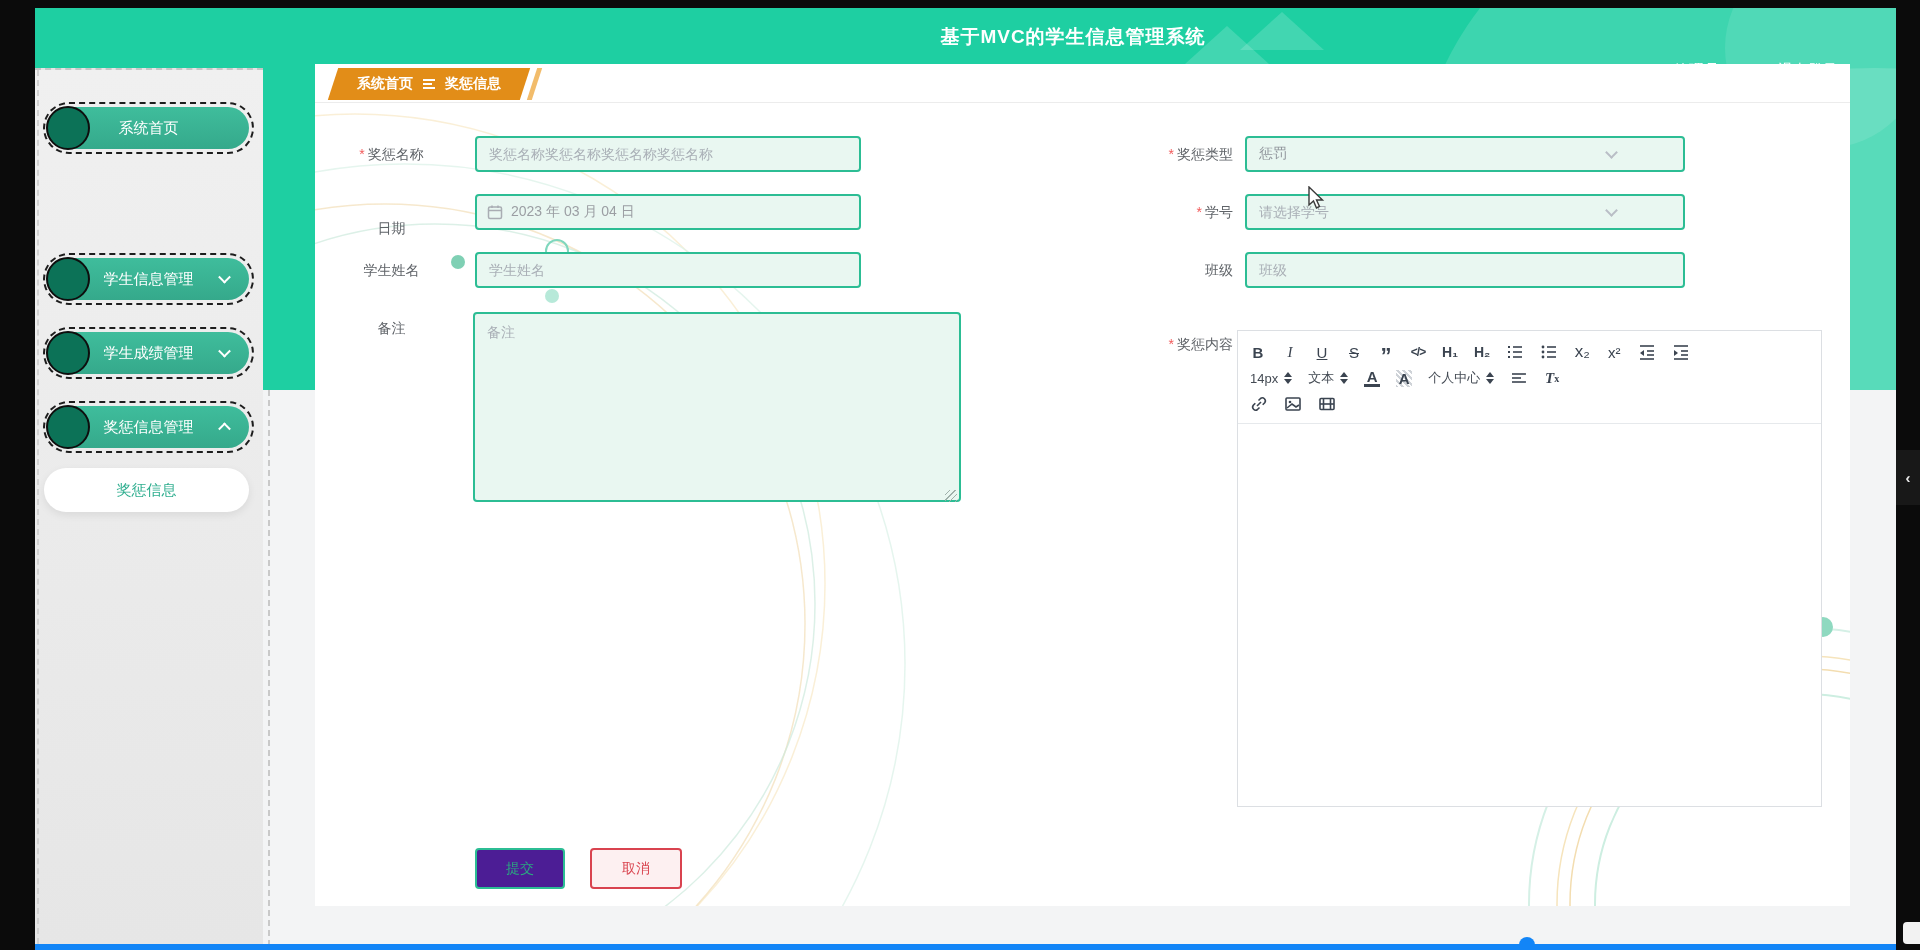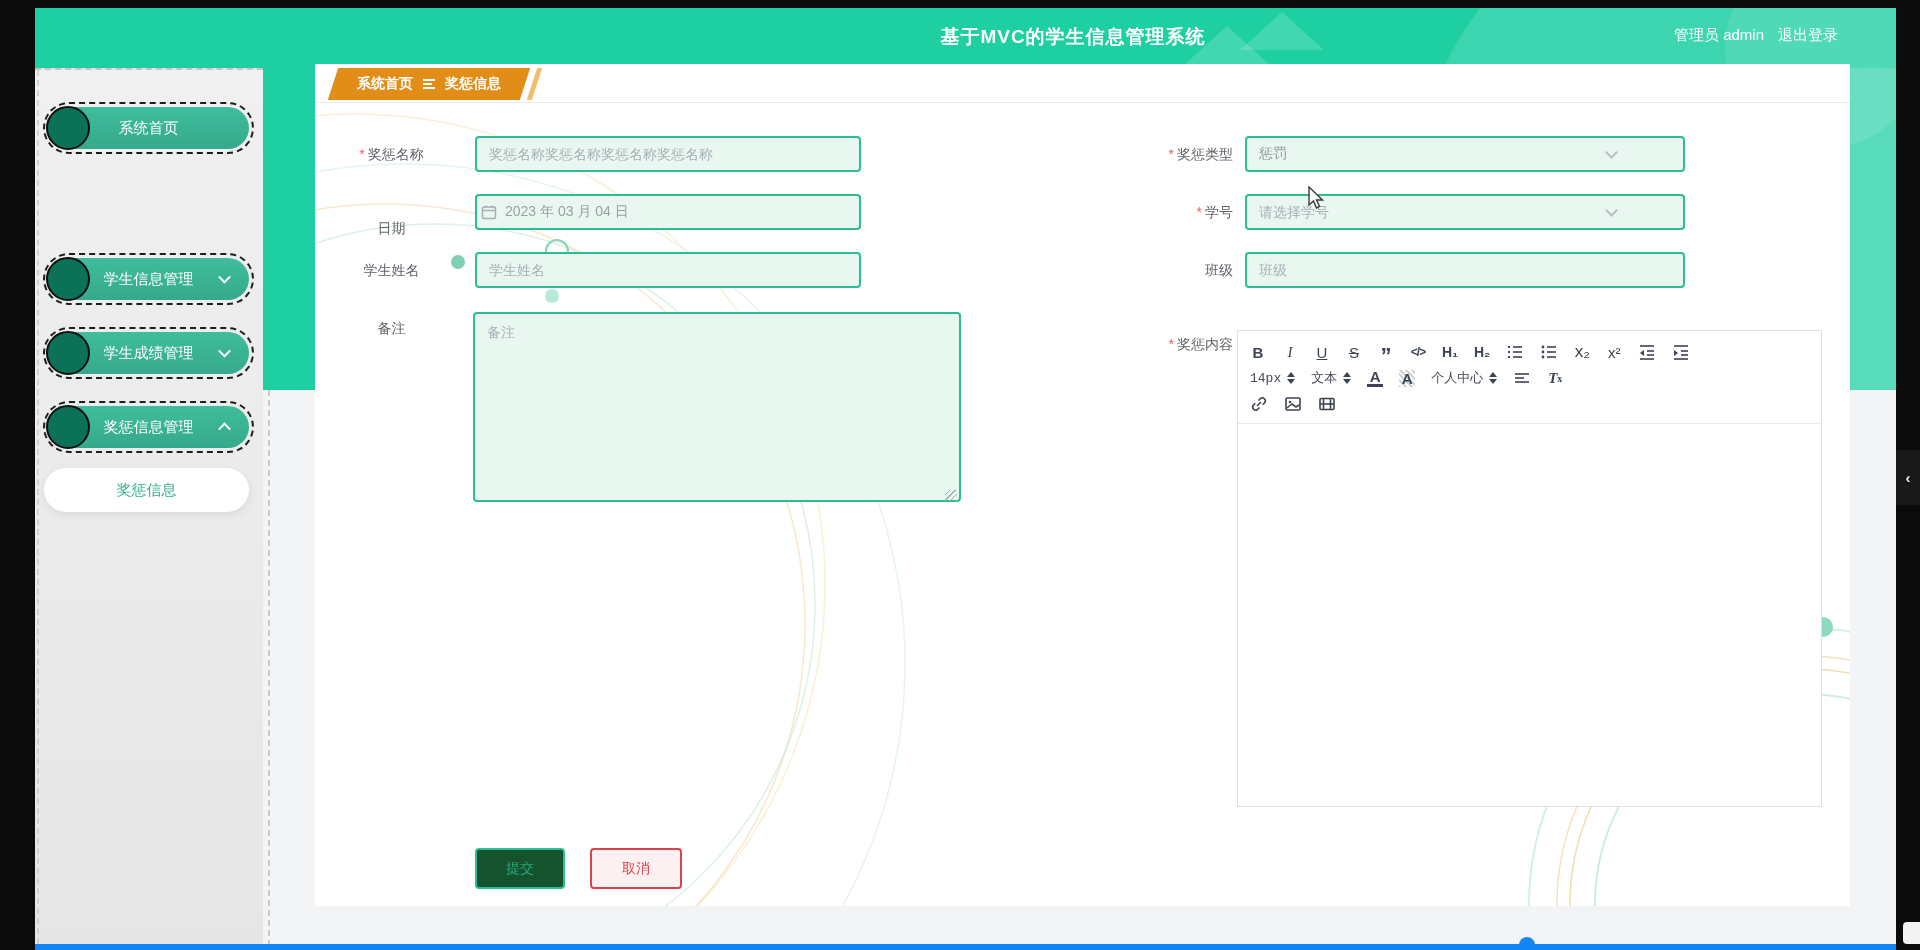--- a/index.html
+++ b/index.html
@@ -17,21 +17,21 @@
   .band .c2 { width:980px; height:980px; left:1350px; top:60px; }
   .band .c3 { width:200px; height:200px; left:1690px; top:-60px; background:rgba(255,255,255,0.10);}
   .band .tri { position:absolute; width:0; height:0; border-left:42px solid transparent;
           border-right:42px solid transparent; border-bottom:38px solid rgba(255,255,255,0.16); }
   .t1 { left:1150px; top:18px; } .t2 { left:1205px; top:4px; border-bottom-color:rgba(255,255,255,0.22); }
 
   .hdr-title { position:absolute; left:1038px; top:16px; transform:translateX(-50%);
           color:#fff; font-size:19px; font-weight:bold; letter-spacing:1px; white-space:nowrap; z-index:5;}
   .hdr-user { position:absolute; right:58px; top:18px; color:#fff; font-size:15px;
           display:flex; gap:14px; z-index:5; }
-  .hdr-user span { white-space:nowrap; }
+  .hdr-user span { white-space:nowrap;margin-top:35px; }
 
   
   .sidebar { position:absolute; left:0; top:60px; width:228px; height:876px;
           background:linear-gradient(#f0f0f0,#e6e6e6); border-top:2px dashed #c6c6c6; z-index:3;}
   .sidebar::before { content:""; position:absolute; left:2px; top:0; bottom:0;
           border-left:2px dashed #d2d2d2; }
   .side-dash { position:absolute; left:233px; top:382px; height:556px;
           border-left:2px dashed #c9c9c9; z-index:2; }
   .pill-wrap { position:absolute; left:8px; width:211px; height:52px;
           border:2px dashed #1d1d1d; border-radius:28px; padding:3px; }
@@ -72,21 +72,21 @@
   .lbl .req { color:#f25a5a; margin-right:3px; }
   .lblL { left:0; width:153px;text-align:center; } .lblR { left:768px; width:150px; }
   .inp { position:absolute; height:36px; border:2px solid #2cbd94; border-radius:4px;
          background:#e9f7f1; font-size:14px; color:#8f949b; padding:0 12px; outline:none;
          font-family:"Liberation Sans","DejaVu Sans",sans-serif; }
   .inp::placeholder { color:#a9afb6; opacity:1; }
   .inpL { left:160px; width:386px; } .inpR { left:930px; width:440px; }
   .r1 { top:72px; } .r2 { top:130px; } .r3 { top:188px; }
   .datewrap { position:absolute; left:160px; top:130px; width:386px; height:36px;
          border:2px solid #2cbd94; border-radius:4px; background:#e9f7f1;
-         display:flex; align-items:center; gap:8px; padding:0 4px; }
+         display:flex; align-items:center; gap:8px; padding:0 10px; }
   .datewrap input { flex:1; border:none; background:transparent; font-size:14px;
          color:#9b9ea3; outline:none; font-family:inherit;}
   .sel-arrow { position:absolute; width:9px; height:9px; border-right:2px solid #b9bec6;
          border-bottom:2px solid #b9bec6; transform:rotate(45deg); pointer-events:none; }
   .ta { position:absolute; left:158px; top:248px; width:488px; height:190px;
         border:2px solid #2cbd94; border-radius:4px; background:#e9f7f1;
         font-size:14px; color:#8f949b; padding:10px 12px; resize:none; outline:none;
         font-family:"Liberation Sans","DejaVu Sans",sans-serif;}
   .ta::placeholder { color:#a9afb6; opacity:1; }
   .ta-grip { position:absolute; left:630px; top:426px; width:12px; height:12px;
@@ -97,37 +97,37 @@
         border:1px solid #dcdfe3; background:#fff; }
   .toolbar { padding:8px 12px 6px 12px; border-bottom:1px solid #e6e9ec; color:#3b4450; }
   .trow { display:flex; align-items:center; gap:16px; height:26px; }
   .tbtn { display:inline-flex; align-items:center; justify-content:center;
         font-size:15px; color:#3b4450; cursor:pointer; min-width:16px; }
   .b-bold{font-weight:bold;} .b-italic{font-style:italic; font-family:"Liberation Serif",serif;}
   .b-under{text-decoration:underline;} .b-strike{text-decoration:line-through;}
   .b-quote{font-weight:bold; font-size:22px; line-height:10px; padding-top:8px;}
   .b-code{font-size:12px; font-weight:bold; letter-spacing:-1px;}
   .b-h{font-weight:bold; font-size:14px;}
-  .ddl { display:inline-flex; align-items:center; gap:6px; font-size:13px; color:#444b54; cursor:pointer;font-family:Liberation Mono, monospace;}
+  .ddl { display:inline-flex; align-items:center; gap:6px; font-size:13px; color:#444b54; cursor:pointer;}
   .ud { display:inline-flex; flex-direction:column; gap:2px; }
   .ud i { display:block; width:0; height:0; border-left:4px solid transparent; border-right:4px solid transparent; }
   .ud i.u { border-bottom:5px solid #3b4450; } .ud i.d { border-top:5px solid #3b4450; }
   .b-color { font-weight:bold; border-bottom:3px solid #3b4450; line-height:14px; }
   .b-bg { font-weight:bold; padding:0 2px;
         background:repeating-linear-gradient(45deg,#cfd3d8 0 2px,#fff 2px 4px); }
   .b-clean { font-style:italic; font-family:"Liberation Serif",serif; font-weight:bold; }
   .b-clean small { font-size:10px; font-style:normal; }
   .ticon { width:18px; height:18px; }
   .ticon path, .ticon rect, .ticon circle, .ticon line { stroke:#3b4450; fill:none; stroke-width:1.6; }
   .ticon .fill { fill:#3b4450; stroke:none; }
 
   
   .btn { position:absolute; top:784px; height:41px; border-radius:4px; font-size:14px;
          display:flex; align-items:center; justify-content:center; cursor:pointer; }
-  .btn-submit { left:160px; width:90px; border:2px solid #2cbd94; background:#14532d; color:#2aa880; }
+  .btn-submit { left:160px; width:90px; border:2px solid #2cbd94; background:#4c1d95; color:#2aa880; }
   .btn-cancel { left:275px; width:92px; border:2px solid #d9434f; background:#fdf0f1; color:#d9434f; }
 
   
   .drawer { position:absolute; left:1896px; top:450px; width:24px; height:55px;
         background:#181818; color:#e8e8e8; display:flex; align-items:center;
         justify-content:center; font-size:15px; font-weight:bold; z-index:9; }
   .bluebar { position:absolute; left:35px; top:944px; width:1861px; height:6px;
         background:#1285f7; z-index:8; }
   .bluebump { position:absolute; left:1519px; top:937px; width:16px; height:16px;
         border-radius:50%; background:#1285f7; z-index:8; }

